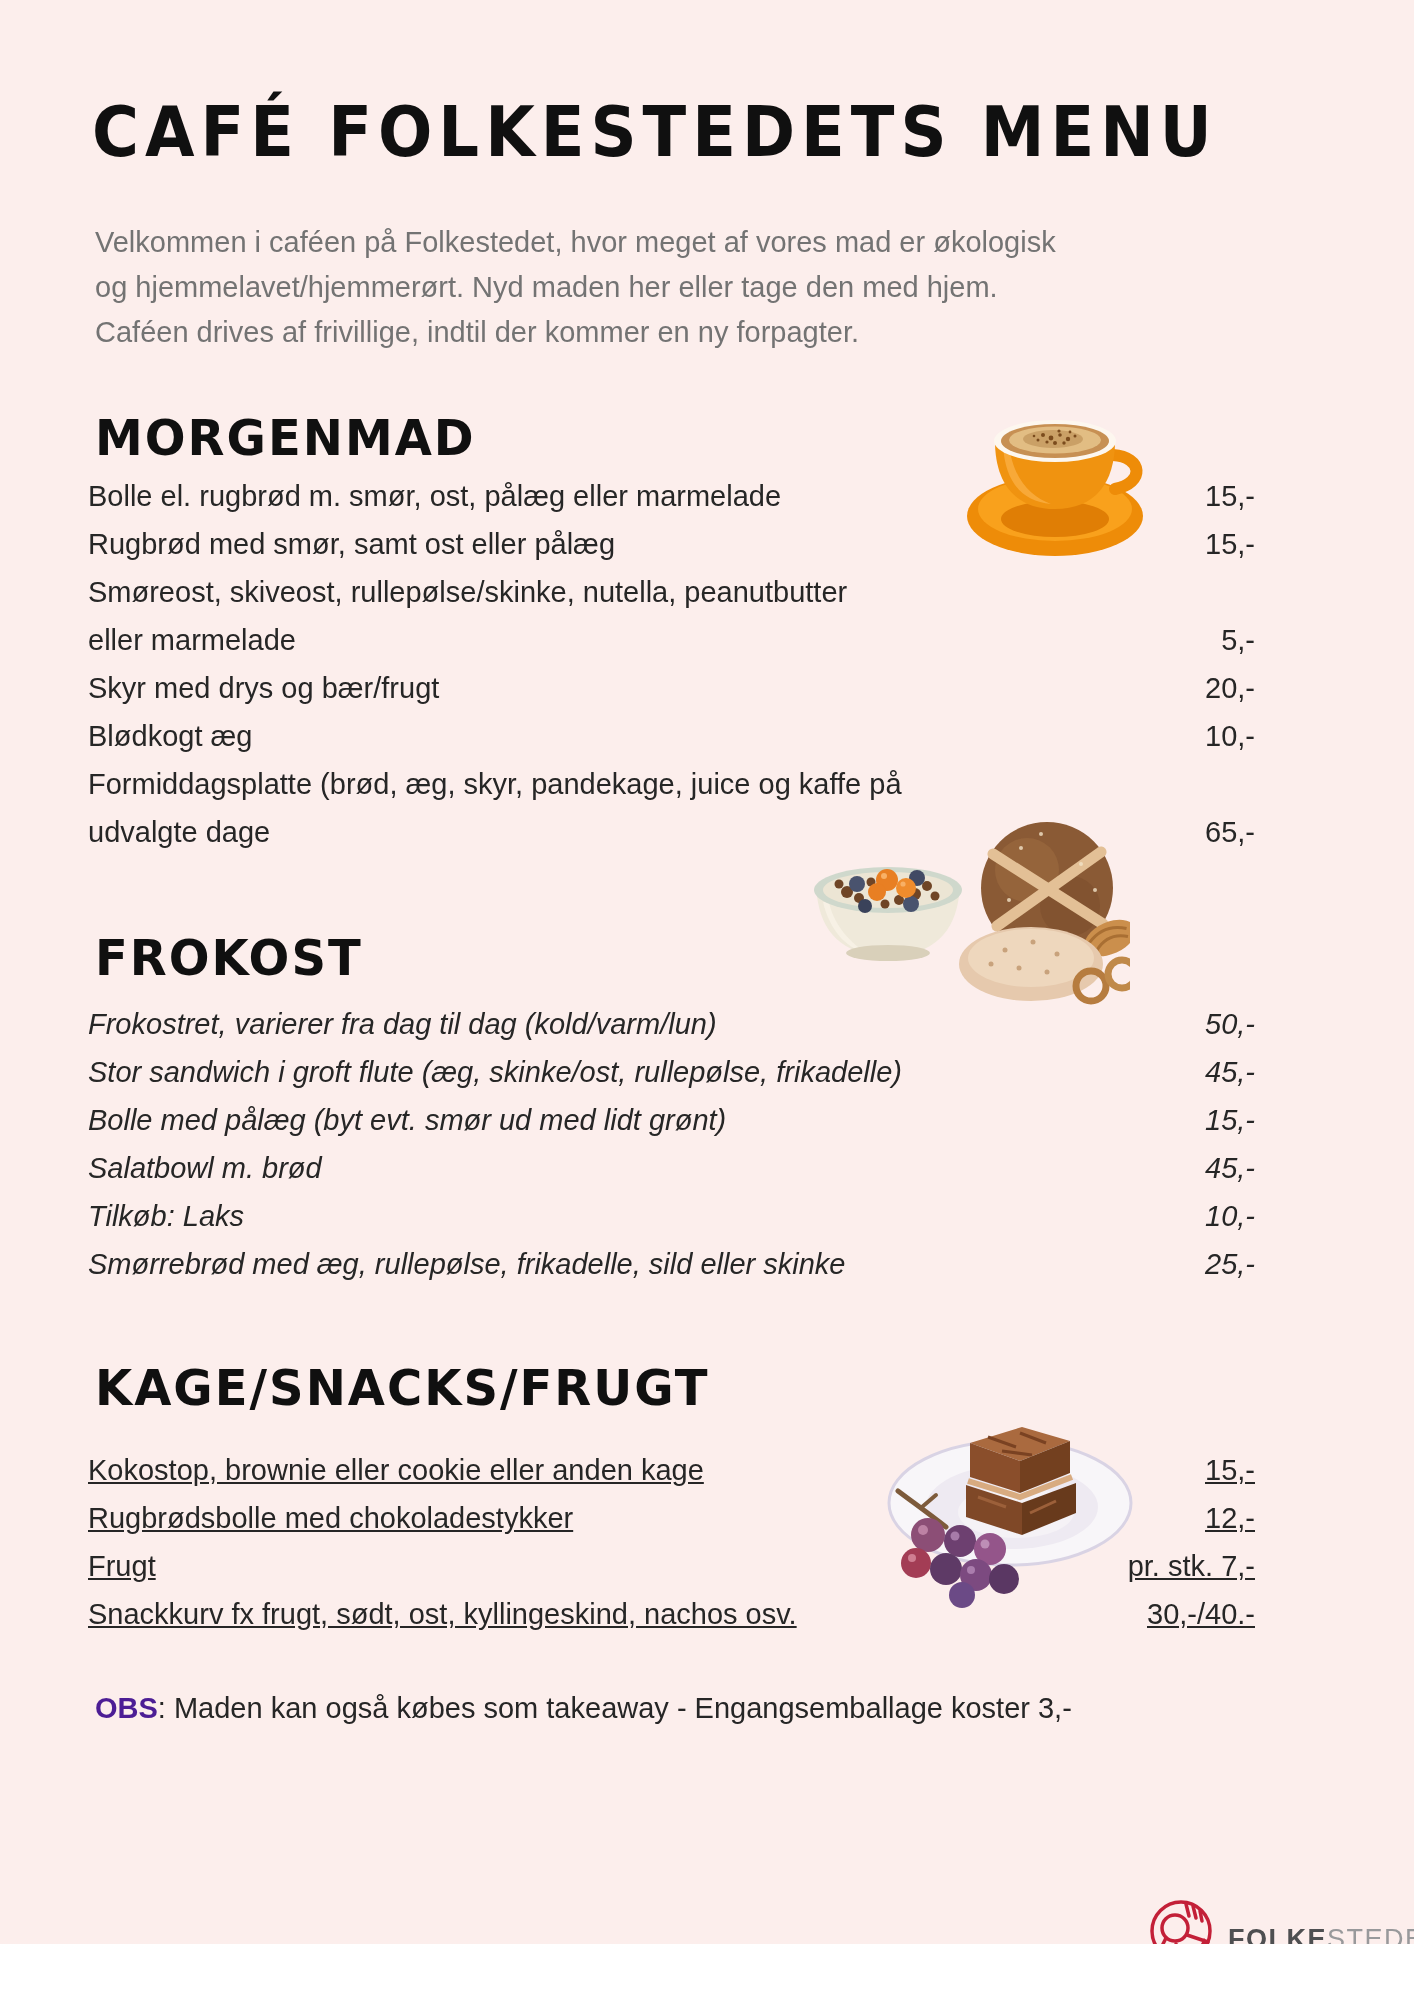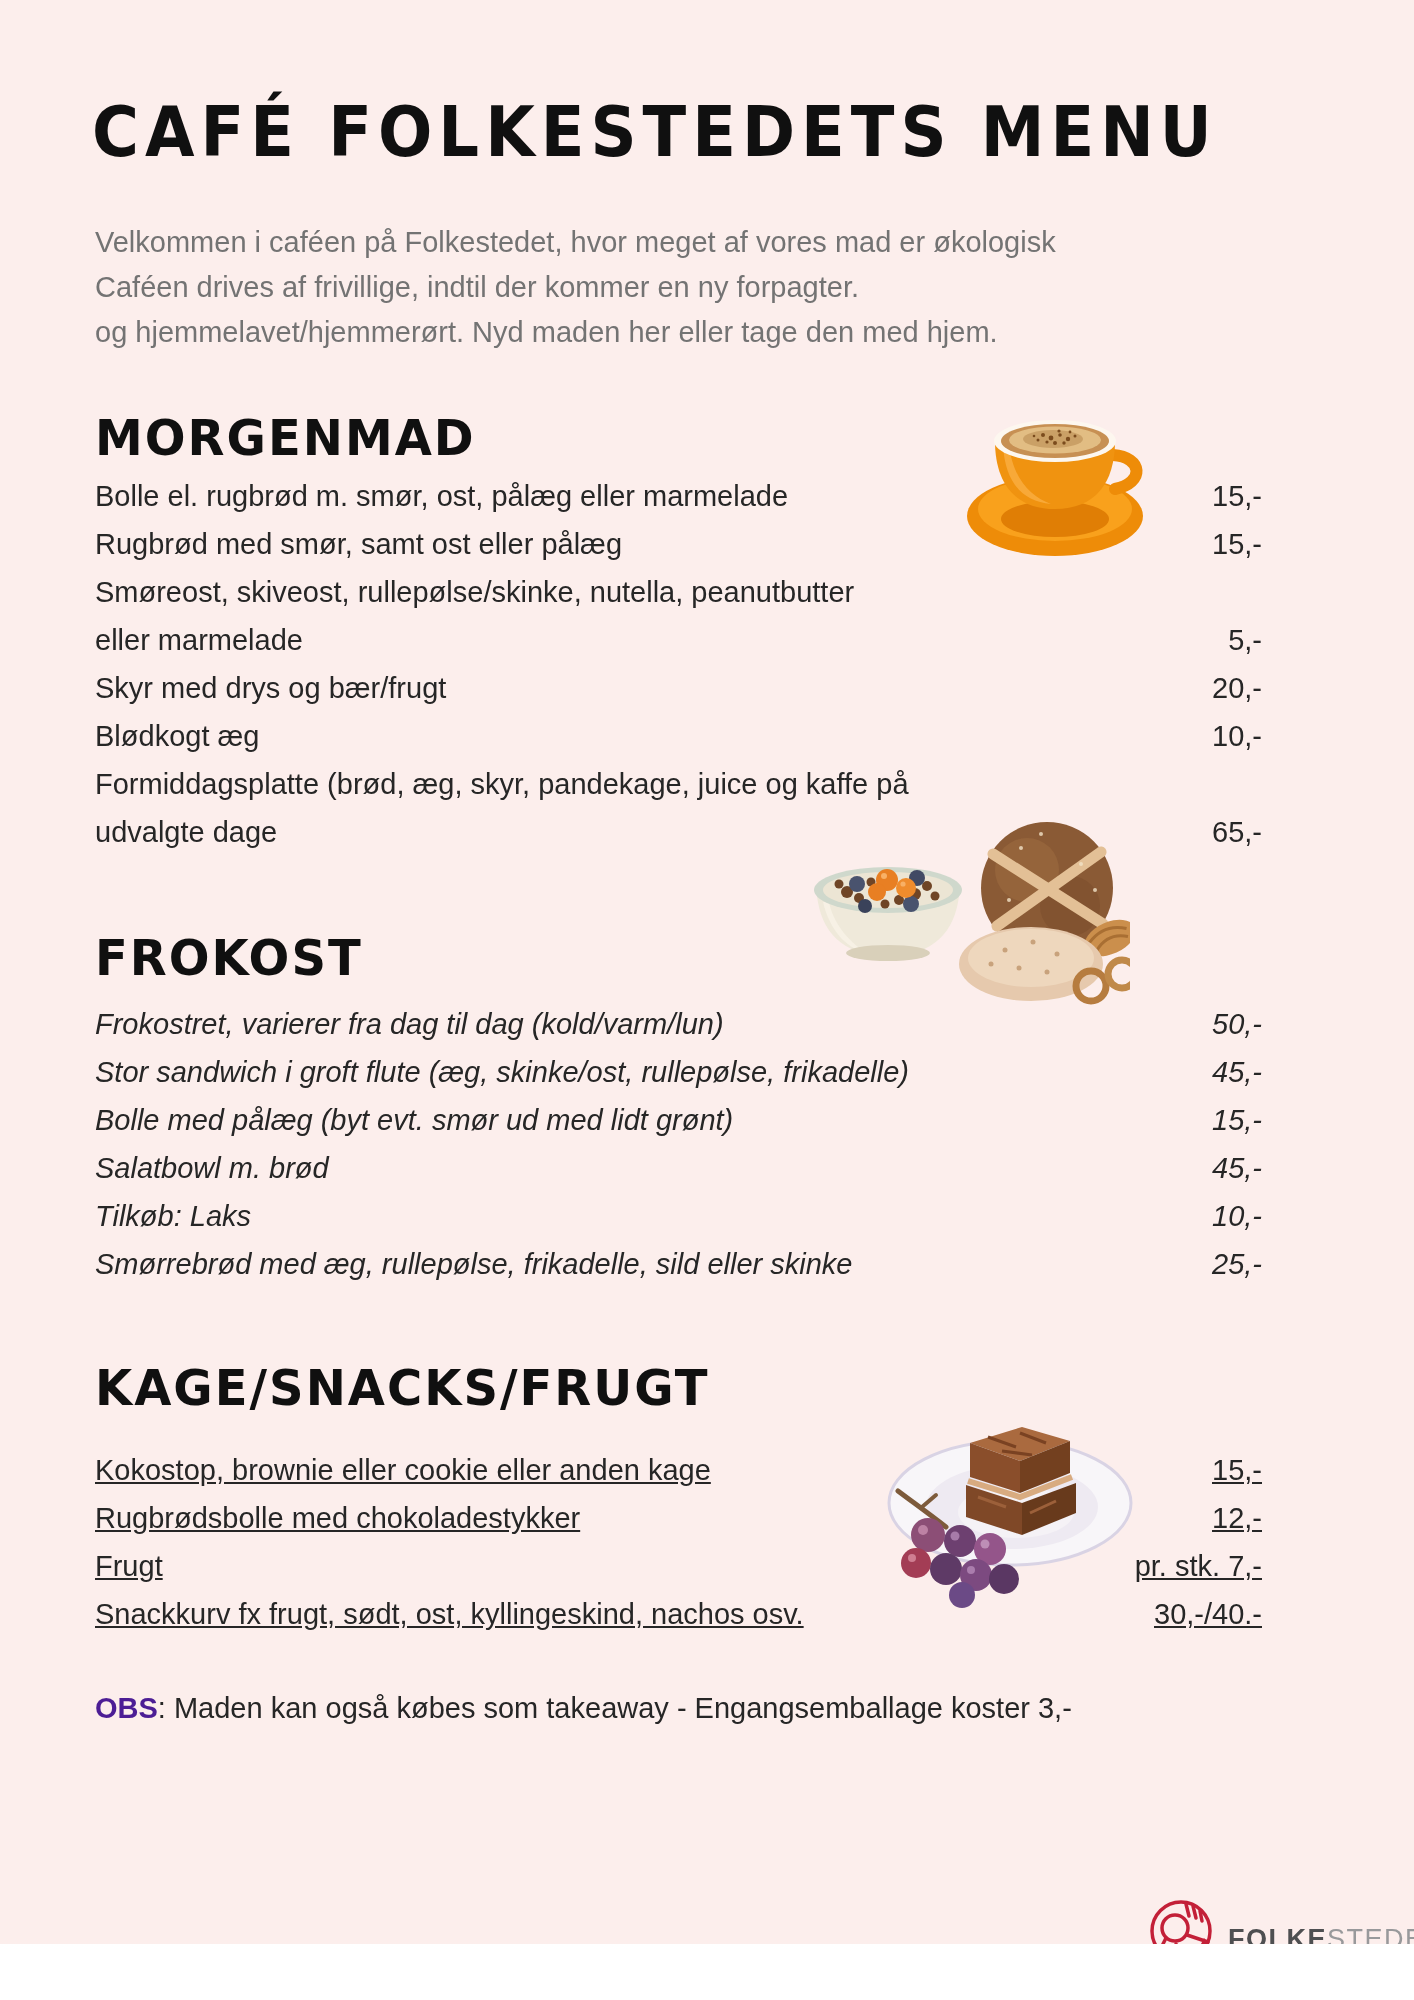--- a/index.html
+++ b/index.html
@@ -23,21 +23,21 @@
     font-size:29px;line-height:45px;color:#737373;
   }
   .section-header{
     position:absolute;left:95px;
     font-family:"DejaVu Sans", sans-serif;
     font-weight:700;font-size:48px;letter-spacing:2px;
     color:#101010;white-space:nowrap;
     transform:scaleY(1.05);transform-origin:left top;
   }
   .items{
-    position:absolute;left:95px;width:1167px;
+    position:absolute;left:88px;width:1167px;
   }
   .row{
     display:flex;justify-content:space-between;
     font-size:29px;line-height:48px;white-space:nowrap;
   }
   .row .prc{text-align:right;}
   .note{
     position:absolute;left:95px;
     font-size:29px;line-height:52px;color:#262626;
   }
@@ -56,22 +56,22 @@
 </style>
 </head>
 <body>
 
 <div class="page">
 
   <div class="title">CAFÉ FOLKESTEDETS MENU</div>
 
   <div class="intro">
     <div>Velkommen i caféen på Folkestedet, hvor meget af vores mad er økologisk</div>
+    <div>og hjemmelavet/hjemmerørt. Nyd maden her eller tage den med hjem.</div>
     <div>Caféen drives af frivillige, indtil der kommer en ny forpagter.</div>
-    <div>og hjemmelavet/hjemmerørt. Nyd maden her eller tage den med hjem.</div>
   </div>
 
   <div class="section-header" style="top:408px;">MORGENMAD</div>
   <div class="items" style="top:472px;">
     <div class="row">
         <span class="lbl">Bolle el. rugbrød m. smør, ost, pålæg eller marmelade</span>
         <span class="prc">15,-</span>
       </div>
     <div class="row">
         <span class="lbl">Rugbrød med smør, samt ost eller pålæg</span>

